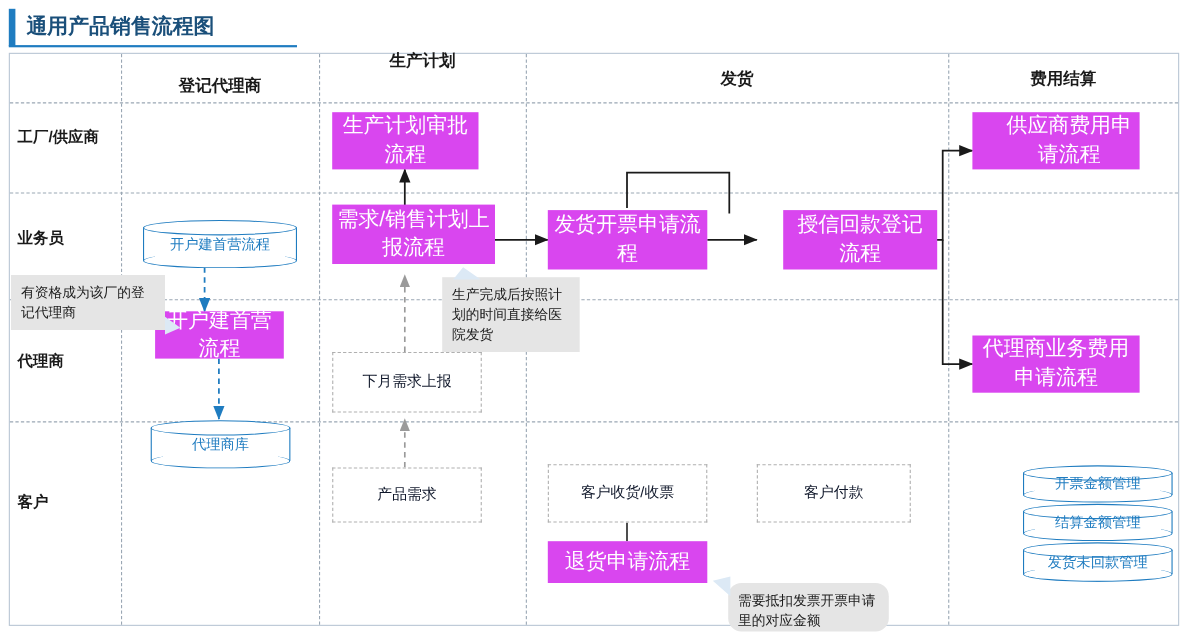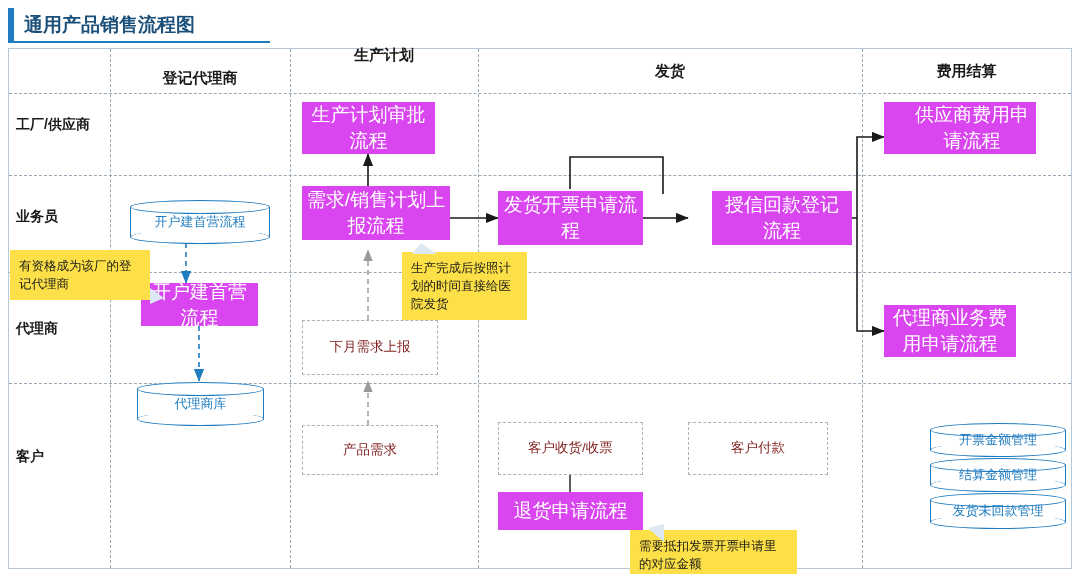--- a/index.html
+++ b/index.html
@@ -34,41 +34,41 @@
   .row-label{font-size:14px;font-weight:bold;color:#1a1a1a;}
 
   
   .proc{
     background:#d946ef;color:#ffffff;font-size:19px;font-weight:normal;
     display:flex;align-items:center;justify-content:center;text-align:center;
     line-height:1.35;padding:2px 4px;
   }
   
   .ghost{
-    background:#ffffff;border:1.5px dashed #b0b0b0;color:#7f1d1d;
+    background:#ffffff;border:1.5px dashed #b0b0b0;color:#0f172a;
     font-size:13.5px;display:flex;align-items:center;justify-content:center;
     text-align:center;line-height:1.35;
   }
 
   
   .cyl{position:absolute;}
   .cyl .body{position:absolute;left:0;right:0;top:7px;bottom:7px;
     background:#fff;border-left:1.5px solid #1f7cc0;border-right:1.5px solid #1f7cc0;}
   .cyl .top{position:absolute;left:0;right:0;top:0;height:14px;
     border:1.5px solid #1f7cc0;border-radius:50%/50%;background:#fff;box-sizing:border-box;}
   .cyl .bot{position:absolute;left:0;right:0;bottom:0;height:14px;
     border:1.5px solid #1f7cc0;border-radius:50%/50%;background:#fff;box-sizing:border-box;
     border-top:none;}
   .cyl .lbl{position:absolute;left:0;right:0;top:0;bottom:0;display:flex;
     align-items:center;justify-content:center;color:#1f7cc0;font-size:13px;
     text-align:center;line-height:1.2;}
 
   
   .callout{
-    background:#fde047;color:#1a1a1a;font-size:12.5px;line-height:1.45;
+    background:#e5e5e5;color:#1a1a1a;font-size:12.5px;line-height:1.45;
     padding:7px 9px;box-sizing:border-box;
   }
   .callout-tail{position:absolute;width:0;height:0;}
 
   
   #wires{position:absolute;left:0;top:0;width:1080px;height:577px;pointer-events:none;}
 </style>
 </head>
 <body>
 
@@ -143,21 +143,21 @@
   <div class="abs proc" style="left:884px;top:102px;width:152px;height:52px;padding-left:28px;">供应商费用申请流程</div>
 
   <div class="abs proc" style="left:302px;top:186px;width:148px;height:54px;">需求/销售计划上报流程</div>
 
   <div class="abs proc" style="left:498px;top:191px;width:145px;height:54px;">发货开票申请流程</div>
 
   <div class="abs proc" style="left:688px;top:191px;width:140px;height:54px;margin-left:24px;">授信回款登记流程</div>
 
   <div class="abs proc" style="left:141px;top:283px;width:117px;height:43px;">开户建首营流程</div>
 
-  <div class="abs proc" style="left:884px;top:305px;width:132px;height:52px;">代理商业务费用申请流程</div>
+  <div class="abs proc" style="left:884px;top:305px;width:152px;height:52px;">代理商业务费用申请流程</div>
 
   <div class="abs proc" style="left:498px;top:492px;width:145px;height:38px;">退货申请流程</div>
 
   <div class="abs ghost" style="left:302px;top:320px;width:136px;height:55px;">下月需求上报</div>
 
   <div class="abs ghost" style="left:302px;top:425px;width:136px;height:50px;">产品需求</div>
 
   <div class="abs ghost" style="left:498px;top:422px;width:145px;height:53px;">客户收货/收票</div>
 
   <div class="abs ghost" style="left:688px;top:422px;width:140px;height:53px;">客户付款</div>
@@ -203,19 +203,19 @@
   </div>
   <div class="abs callout-tail" style="left:150px;top:288px;
        border-top:10px solid transparent;border-bottom:6px solid transparent;border-left:14px solid #dce9f5;"></div>
 
   <div class="abs callout" style="left:402px;top:252px;width:125px;height:68px;">
     <span>生产完成后按照计划的时间直接给医院发货</span>
   </div>
   <div class="abs callout-tail" style="left:412px;top:243px;
        border-left:9px solid transparent;border-right:16px solid transparent;border-bottom:11px solid #dce9f5;"></div>
 
-  <div class="abs callout" style="left:630px;top:530px;width:167px;height:44px;">
+  <div class="abs callout" style="left:662px;top:530px;width:146px;height:44px;border-radius:12px;">
     <span>需要抵扣发票开票申请里的对应金额</span>
   </div>
   <div class="abs callout-tail" style="left:648px;top:524px;
        border-top:4px solid transparent;border-bottom:14px solid transparent;border-right:16px solid #dce9f5;"></div>
 
 </div>
 
 </body></html>

